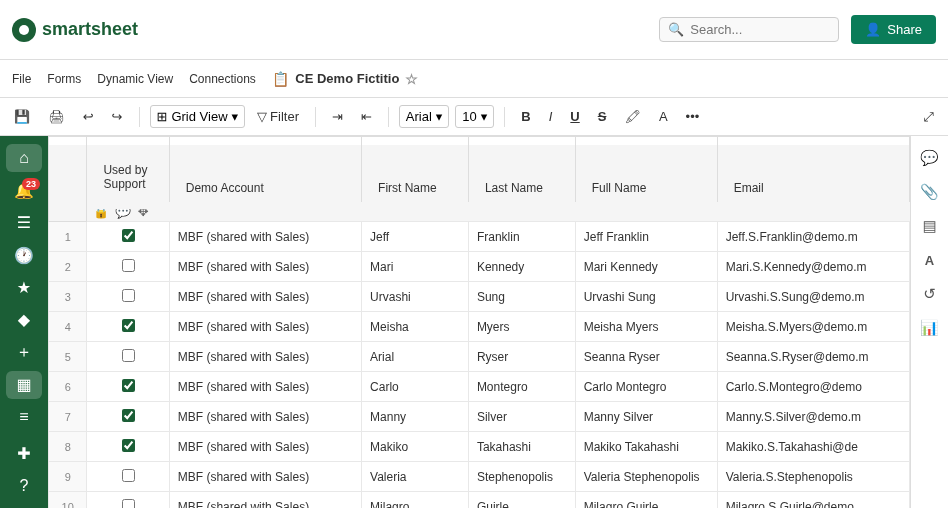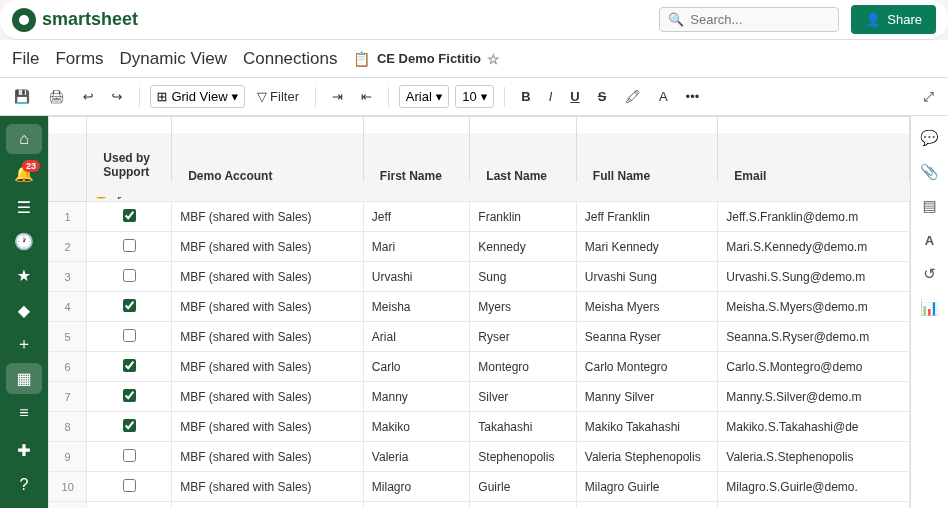--- a/index.html
+++ b/index.html
@@ -1,41 +1,41 @@
 <!DOCTYPE html>
 <html><head>
   <meta charset="utf-8">
   <style>
     * { box-sizing: border-box; margin: 0; padding: 0; }
     body { font-family: Arial, sans-serif; font-size: 13px; background: #f4f4f4; width: 948px; height: 508px; overflow: hidden; display: flex; flex-direction: column; }
 
     
     .top-nav {
       display: flex; align-items: center; background: #fff; border-bottom: 1px solid #ddd;
-      padding: 0 12px; height: 40px; gap: 12px; border-radius: 18px;
+      padding: 0 12px; height: 60px; gap: 12px;
     }
     .logo { font-size: 18px; font-weight: bold; color: #1b5e36; display: flex; align-items: center; gap: 6px; }
     .logo-icon { width: 24px; height: 24px; background: #1b5e36; border-radius: 50%; display: flex; align-items: center; justify-content: center; }
     .logo-icon svg { width: 14px; height: 14px; fill: #fff; }
     .search-box {
       margin-left: auto; display: flex; align-items: center; border: 1px solid #ccc;
       border-radius: 4px; padding: 4px 8px; gap: 6px; background: #f9f9f9; width: 180px;
     }
     .search-box input { border: none; background: transparent; outline: none; font-size: 13px; color: #666; width: 140px; }
     .share-btn {
       background: #0a7c59; color: #fff; border: none; border-radius: 4px;
       padding: 7px 14px; font-size: 13px; cursor: pointer; display: flex; align-items: center; gap: 6px;
     }
 
     
     .menu-bar {
       display: flex; align-items: center; background: #fff; border-bottom: 1px solid #ddd;
       padding: 0 12px; height: 38px; gap: 16px;
     }
-    .menu-item { font-size: 17px; color: #333; cursor: pointer; padding: 8px 0; }
+    .menu-item { font-size: 12px; color: #333; cursor: pointer; padding: 8px 0; }
     .sheet-title {
       display: flex; align-items: center; gap: 6px; font-size: 13px; font-weight: 600; color: #333;
     }
     .sheet-icon { color: #1976d2; font-size: 14px; }
     .star-icon { color: #999; font-size: 14px; }
 
     
     .toolbar {
       display: flex; align-items: center; background: #fff; border-bottom: 1px solid #ddd;
       padding: 0 8px; height: 38px; gap: 6px;
@@ -88,21 +88,21 @@
     }
 
     
     .sheet-area { flex: 1; overflow: auto; background: #fff; }
     
     table { border-collapse: collapse; font-size: 12px; width: 100%; }
     
     
     thead tr th {
       background: #f5f5f5; border: 1px solid #ddd; padding: 8px; text-align: left;
-      font-weight: 700; color: #333; position: sticky; top: 16px; z-index: 10;
+      font-weight: 400; color: #333; position: sticky; top: 8px; z-index: 10;
       white-space: nowrap;
     }
     .col-header-inner {
       padding: 6px 8px; min-height: 48px; display: flex; align-items: flex-end;
     }
     .col-header-inner.two-line { flex-direction: column; align-items: flex-start; justify-content: center; gap: 0; }
 
     
     .row-num-col { width: 36px; background: #f5f5f5; border: 1px solid #ddd; text-align: center; color: #888; font-size: 11px; }
     

